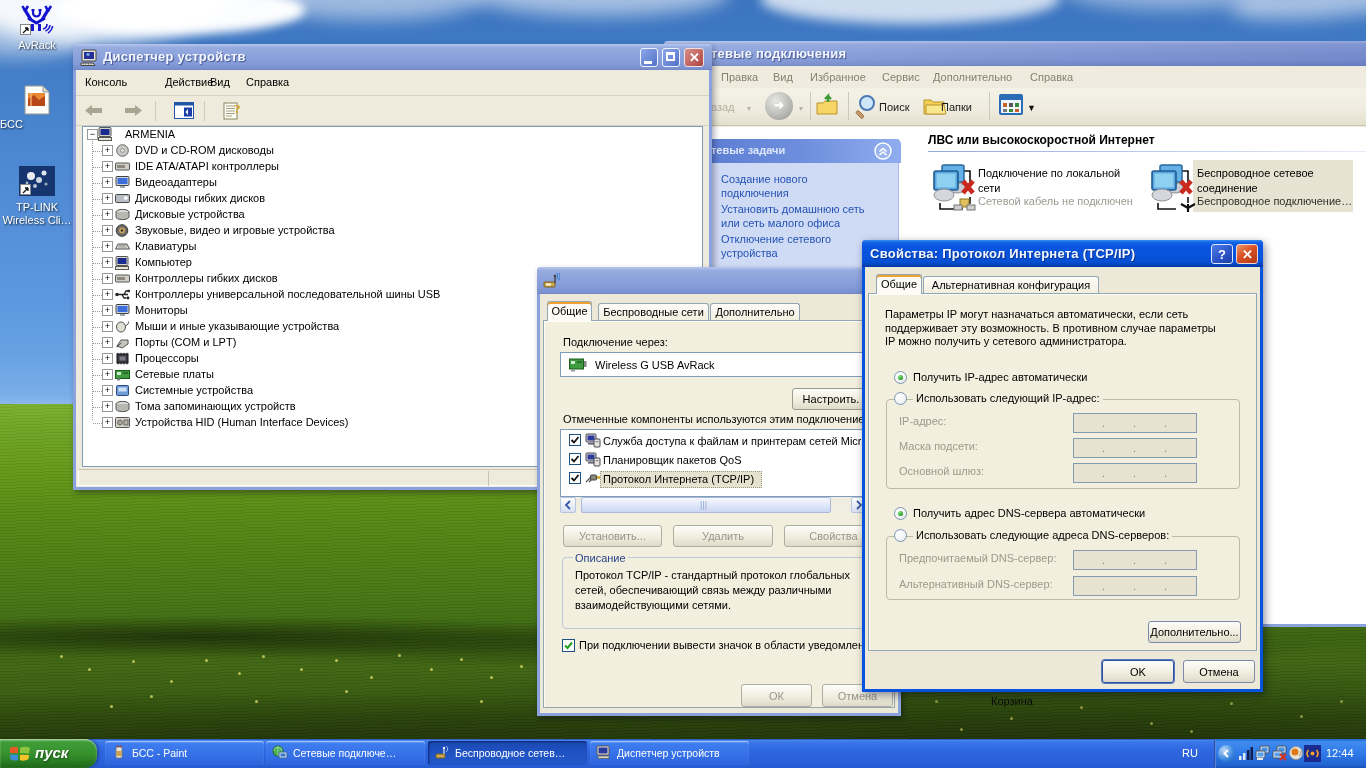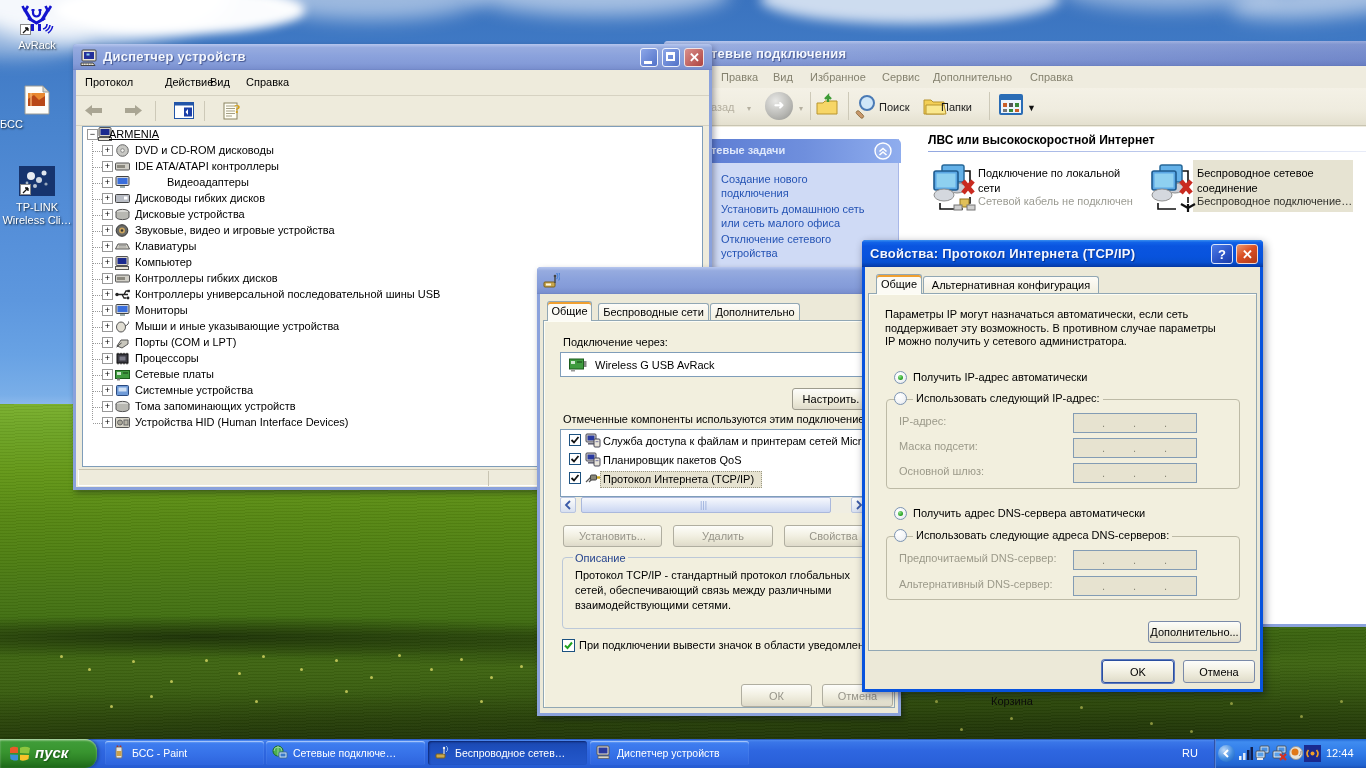--- a/index.html
+++ b/index.html
@@ -244,21 +244,21 @@
  <div class="ab" style="left:567px;top:4px;width:18px;height:19px;border-radius:3px;border:1px solid #eef2fc;background:linear-gradient(135deg,#8ca6e8,#5272c8);">
       <div class="ab" style="left:3px;top:12px;width:8px;height:3px;background:#fff;"></div>
     </div>
  <div class="ab" style="left:589px;top:4px;width:18px;height:19px;border-radius:3px;border:1px solid #eef2fc;background:linear-gradient(135deg,#8ca6e8,#5272c8);">
       <div class="ab" style="left:3px;top:3px;width:9px;height:9px;border:2px solid #fff;border-top-width:3px;"></div>
     </div>
  <div class="ab" style="left:611px;top:4px;width:20px;height:19px;border-radius:3px;border:1px solid #f0e2e2;background:linear-gradient(135deg,#d98f8b,#ae4340);">
       <span class="ab" style="left:4px;top:1px;color:#fff;font-weight:bold;font-size:13px;">✕</span>
     </div>
  <div class="ab" style="left:3px;top:26px;width:633px;height:417px;background:#eeebdc;">
- <div class="ab" style="left:9px;top:6px;">Протокол</div>
+ <div class="ab" style="left:9px;top:6px;">Консоль</div>
       <div class="ab" style="left:71px;top:6px;margin-left:18px;">Действие</div>
       <div class="ab" style="left:134px;top:6px;">Вид</div>
       <div class="ab" style="left:170px;top:6px;">Справка</div>
  <div class="ab" style="left:0;top:25px;width:633px;height:1px;background:#d6d2c2;"></div>
  <svg class="ab" style="left:8px;top:34px;" width="19" height="13" viewBox="0 0 19 13">
         <path d="M8 1 L1 6.5 L8 12 L8 9 L18 9 L18 4 L8 4 Z" fill="#a9a593"></path>
       </svg>
  <svg class="ab" style="left:48px;top:34px;" width="19" height="13" viewBox="0 0 19 13">
         <path d="M11 1 L18 6.5 L11 12 L11 9 L1 9 L1 4 L11 4 Z" fill="#a9a593"></path>
       </svg>
@@ -277,21 +277,21 @@
       </svg>
  <div class="ab" style="left:0;top:55px;width:633px;height:1px;background:#d6d2c2;"></div>
  <div class="ab sunken" style="left:6px;top:56px;width:621px;height:341px;background:#fff;overflow:hidden;">
  <div class="vdot" style="left:9px;top:14px;height:280px;"></div>
  <div class="exp" style="left:4px;top:2px;">−</div>
  <div class="ab" style="left:15px;top:0px;"><svg width="15" height="14" viewBox="0 0 15 14">
             <rect x="1" y="0.5" width="12" height="9" rx="1" fill="#d8d4c8" stroke="#555"></rect>
             <rect x="2.5" y="2" width="9" height="6" fill="#1b2a8f"></rect>
             <rect x="0.5" y="10.5" width="13" height="3" fill="#e8e4d8" stroke="#555"></rect>
           </svg></div>
- <div class="trow" style="left:26px;top:1px;text-decoration:underline;">ARMENIA</div>
+ <div class="trow" style="left:42px;top:1px;">ARMENIA</div>
  <div class="hdot" style="left:10px;top:24px;width:9px;"></div>
  <div class="exp" style="left:19px;top:18px;">+</div>
  <div class="ab" style="left:32px;top:17px;"><svg width="15" height="13" viewBox="0 0 15 13">
             <circle cx="7.5" cy="6.5" r="5.8" fill="#c8c8c4" stroke="#666"></circle>
             <circle cx="7.5" cy="6.5" r="1.8" fill="#f4f4f0" stroke="#888"></circle>
           </svg></div>
  <div class="trow" style="left:52px;top:17px;">DVD и CD-ROM дисководы</div>
  <div class="hdot" style="left:10px;top:40px;width:9px;"></div>
  <div class="exp" style="left:19px;top:34px;">+</div>
  <div class="ab" style="left:32px;top:33px;"><svg width="15" height="13" viewBox="0 0 15 13">
@@ -299,21 +299,21 @@
             <rect x="2" y="5" width="8" height="3" fill="#8a887e"></rect>
           </svg></div>
  <div class="trow" style="left:52px;top:33px;">IDE ATA/ATAPI контроллеры</div>
  <div class="hdot" style="left:10px;top:56px;width:9px;"></div>
  <div class="exp" style="left:19px;top:50px;">+</div>
  <div class="ab" style="left:32px;top:49px;"><svg width="15" height="13" viewBox="0 0 15 13">
             <rect x="1" y="0.5" width="13" height="9" rx="1" fill="#cfd4da" stroke="#444"></rect>
             <rect x="2.5" y="2" width="10" height="6" fill="#3a6edb"></rect>
             <rect x="5" y="10" width="5" height="2" fill="#9aa"></rect>
           </svg></div>
- <div class="trow" style="left:52px;top:49px;margin-left:32px;">Видеоадаптеры</div>
+ <div class="trow" style="left:52px;top:49px;">Видеоадаптеры</div>
  <div class="hdot" style="left:10px;top:72px;width:9px;"></div>
  <div class="exp" style="left:19px;top:66px;">+</div>
  <div class="ab" style="left:32px;top:65px;"><svg width="15" height="13" viewBox="0 0 15 13">
             <rect x="0.5" y="2.5" width="14" height="8" rx="1" fill="#b8bcc4" stroke="#444"></rect>
             <rect x="9" y="4.5" width="3.5" height="3" fill="#fff"></rect>
           </svg></div>
  <div class="trow" style="left:52px;top:65px;">Дисководы гибких дисков</div>
  <div class="hdot" style="left:10px;top:88px;width:9px;"></div>
  <div class="exp" style="left:19px;top:82px;">+</div>
  <div class="ab" style="left:32px;top:81px;"><svg width="15" height="13" viewBox="0 0 15 13">

